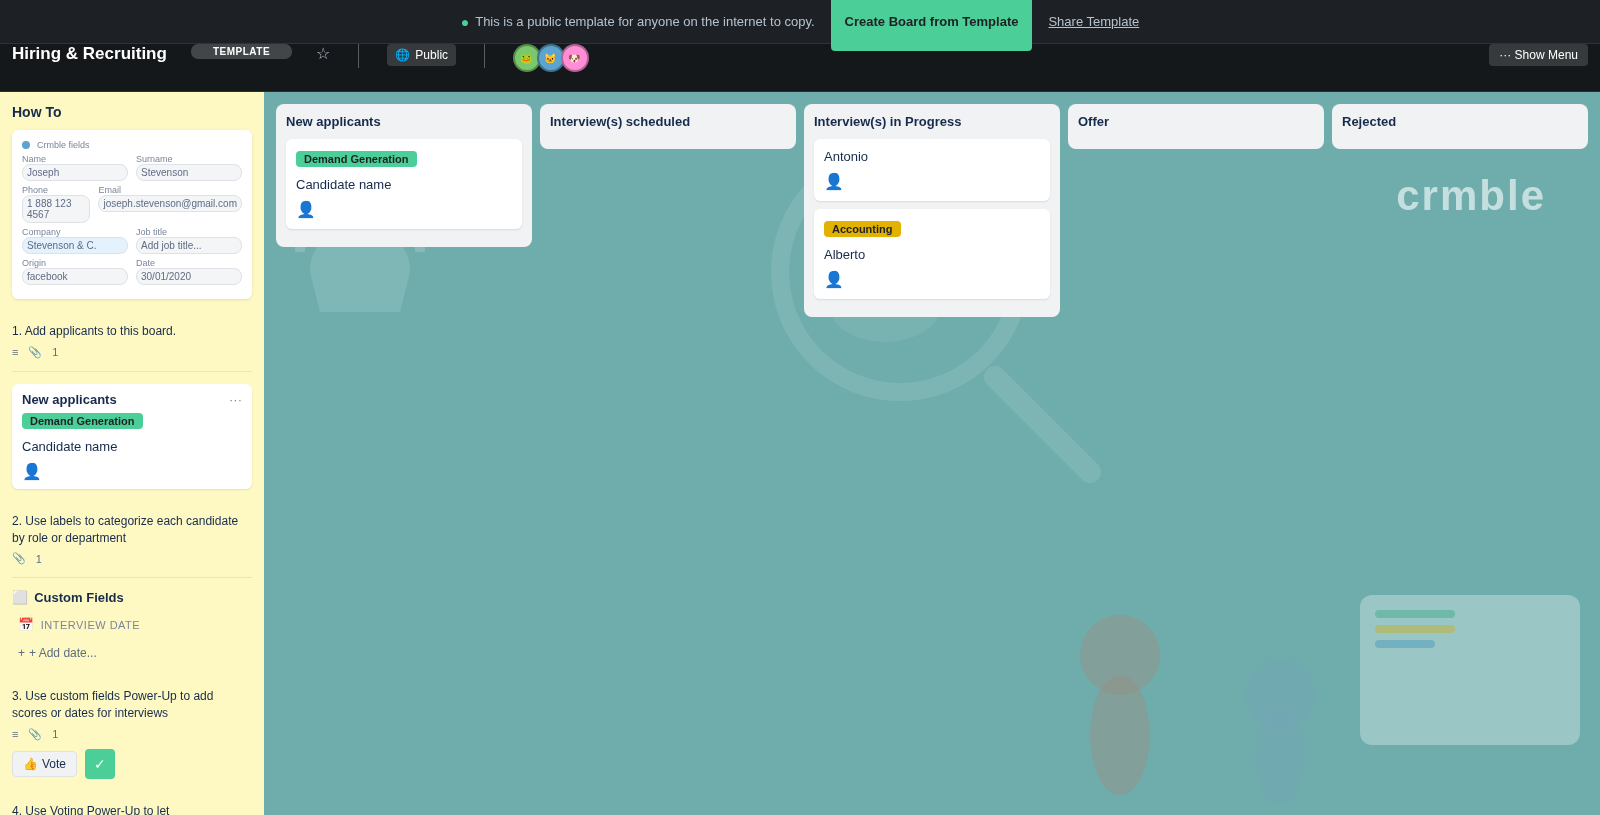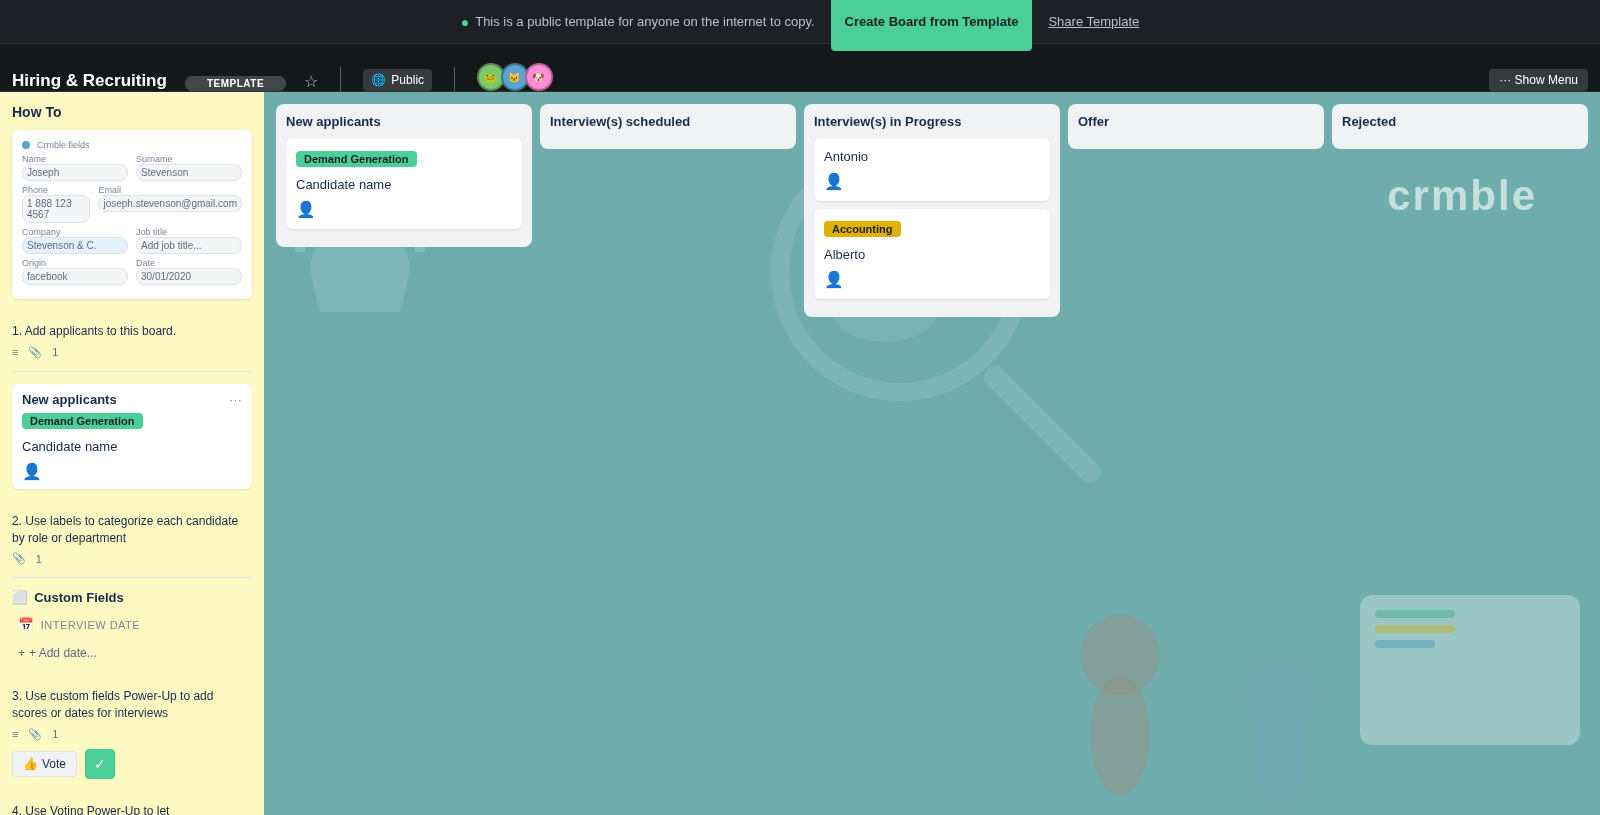--- a/index.html
+++ b/index.html
@@ -29,23 +29,23 @@
       font-weight: 600;
       cursor: pointer;
     }
     .btn-share { color: #b6c2cf; text-decoration: underline; cursor: pointer; font-size: 13px; background: none; border: none; }
 
     
     .header-bar {
       background: rgba(0,0,0,0.25);
       height: 48px;
       display: flex;
-      align-items: flex-end;
+      align-items: flex-start;
       padding: 0 12px;
-      gap: 18px;
+      gap: 24px;
       border-bottom: 1px solid rgba(255,255,255,0.1);
     }
     .board-title { color: #fff; font-size: 17px; font-weight: 700; }
     .template-badge {
       background: rgba(255,255,255,0.2);
       color: #fff;
       font-size: 10px;
       font-weight: 700;
       padding: 2px 22px;
       border-radius: 7px;
@@ -277,21 +277,21 @@
       <ellipse cx="120" cy="220" rx="30" ry="60" fill="rgba(190,120,100,0.5)"></ellipse>
       <circle cx="120" cy="140" r="40" fill="rgba(190,120,100,0.5)"></circle>
       <ellipse cx="280" cy="240" rx="25" ry="50" fill="rgba(120,160,190,0.5)"></ellipse>
       <circle cx="280" cy="180" r="35" fill="rgba(120,160,190,0.5)"></circle>
       <rect x="360" y="80" width="220" height="150" rx="12" fill="rgba(255,255,255,0.6)"></rect>
       <rect x="375" y="95" width="80" height="8" rx="4" fill="rgba(74,186,138,0.7)"></rect>
       <rect x="375" y="110" width="80" height="8" rx="4" fill="rgba(255,193,7,0.7)"></rect>
       <rect x="375" y="125" width="60" height="8" rx="4" fill="rgba(91,164,207,0.7)"></rect>
     </svg>
 
-    <div style="position:absolute;right:63px;top:80px;color:rgba(255,255,255,0.6);font-size:42px;font-weight:700;letter-spacing:2px;">crmble</div>
+    <div style="position:absolute;right:54px;top:80px;color:rgba(255,255,255,0.6);font-size:42px;font-weight:700;letter-spacing:2px;">crmble</div>
   </div>
 
   <div class="sidebar">
     <div class="sidebar-section-title">How To</div>
 
     <div class="crmble-card">
       <div class="crmble-header">
         <span class="crmble-dot"></span>
         <span>Crmble fields</span>
       </div>

